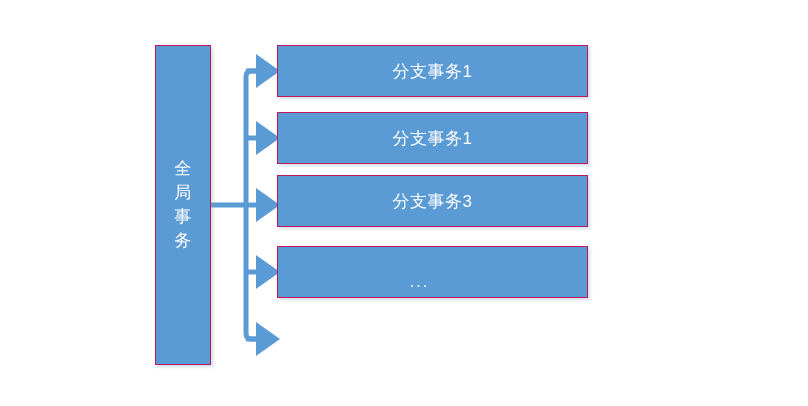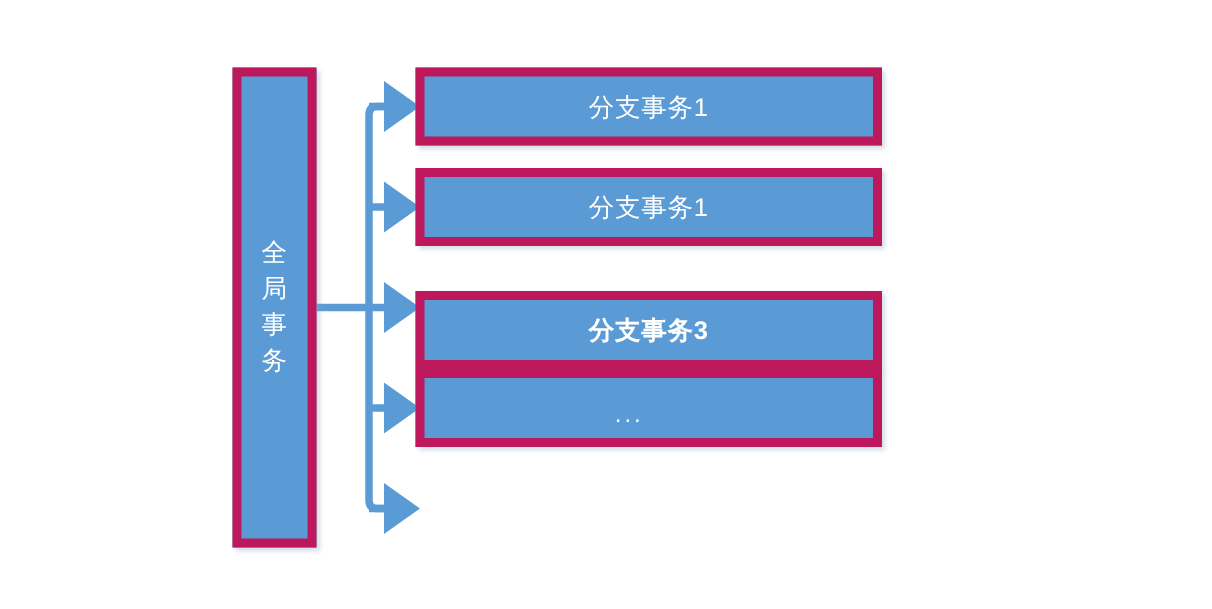--- a/index.html
+++ b/index.html
@@ -18,21 +18,21 @@
     position: relative;
     width: 808px;
     height: 406px;
     background: #ffffff;
   }
   
   .node-box {
     position: absolute;
     box-sizing: border-box;
     background: #5B9BD5;
-    border: 6px solid #be185d;
+    border: 1px solid #be185d;
     box-shadow: 2px 2px 3px rgba(140, 165, 190, 0.38);
     color: #ffffff;
     padding-left: 12px;
   }
   
   #global-box {
     left: 155px;
     top: 45px;
     width: 56px;
     height: 320px;
@@ -123,21 +123,21 @@
   </div>
 
   <div class="node-box branch-box" style="top:45px;">
     <div class="branch-label">分支事务1</div>
   </div>
 
   <div class="node-box branch-box" style="top:112px;">
     <div class="branch-label">分支事务1</div>
   </div>
 
-  <div class="node-box branch-box" style="top:194px;font-weight:bold;">
+  <div class="node-box branch-box" style="top:175px;">
     <div class="branch-label">分支事务3</div>
   </div>
 
   <div class="node-box branch-box" style="top:246px;">
     <div class="branch-label ellipsis">...</div>
   </div>
 
 
 </div>
 

